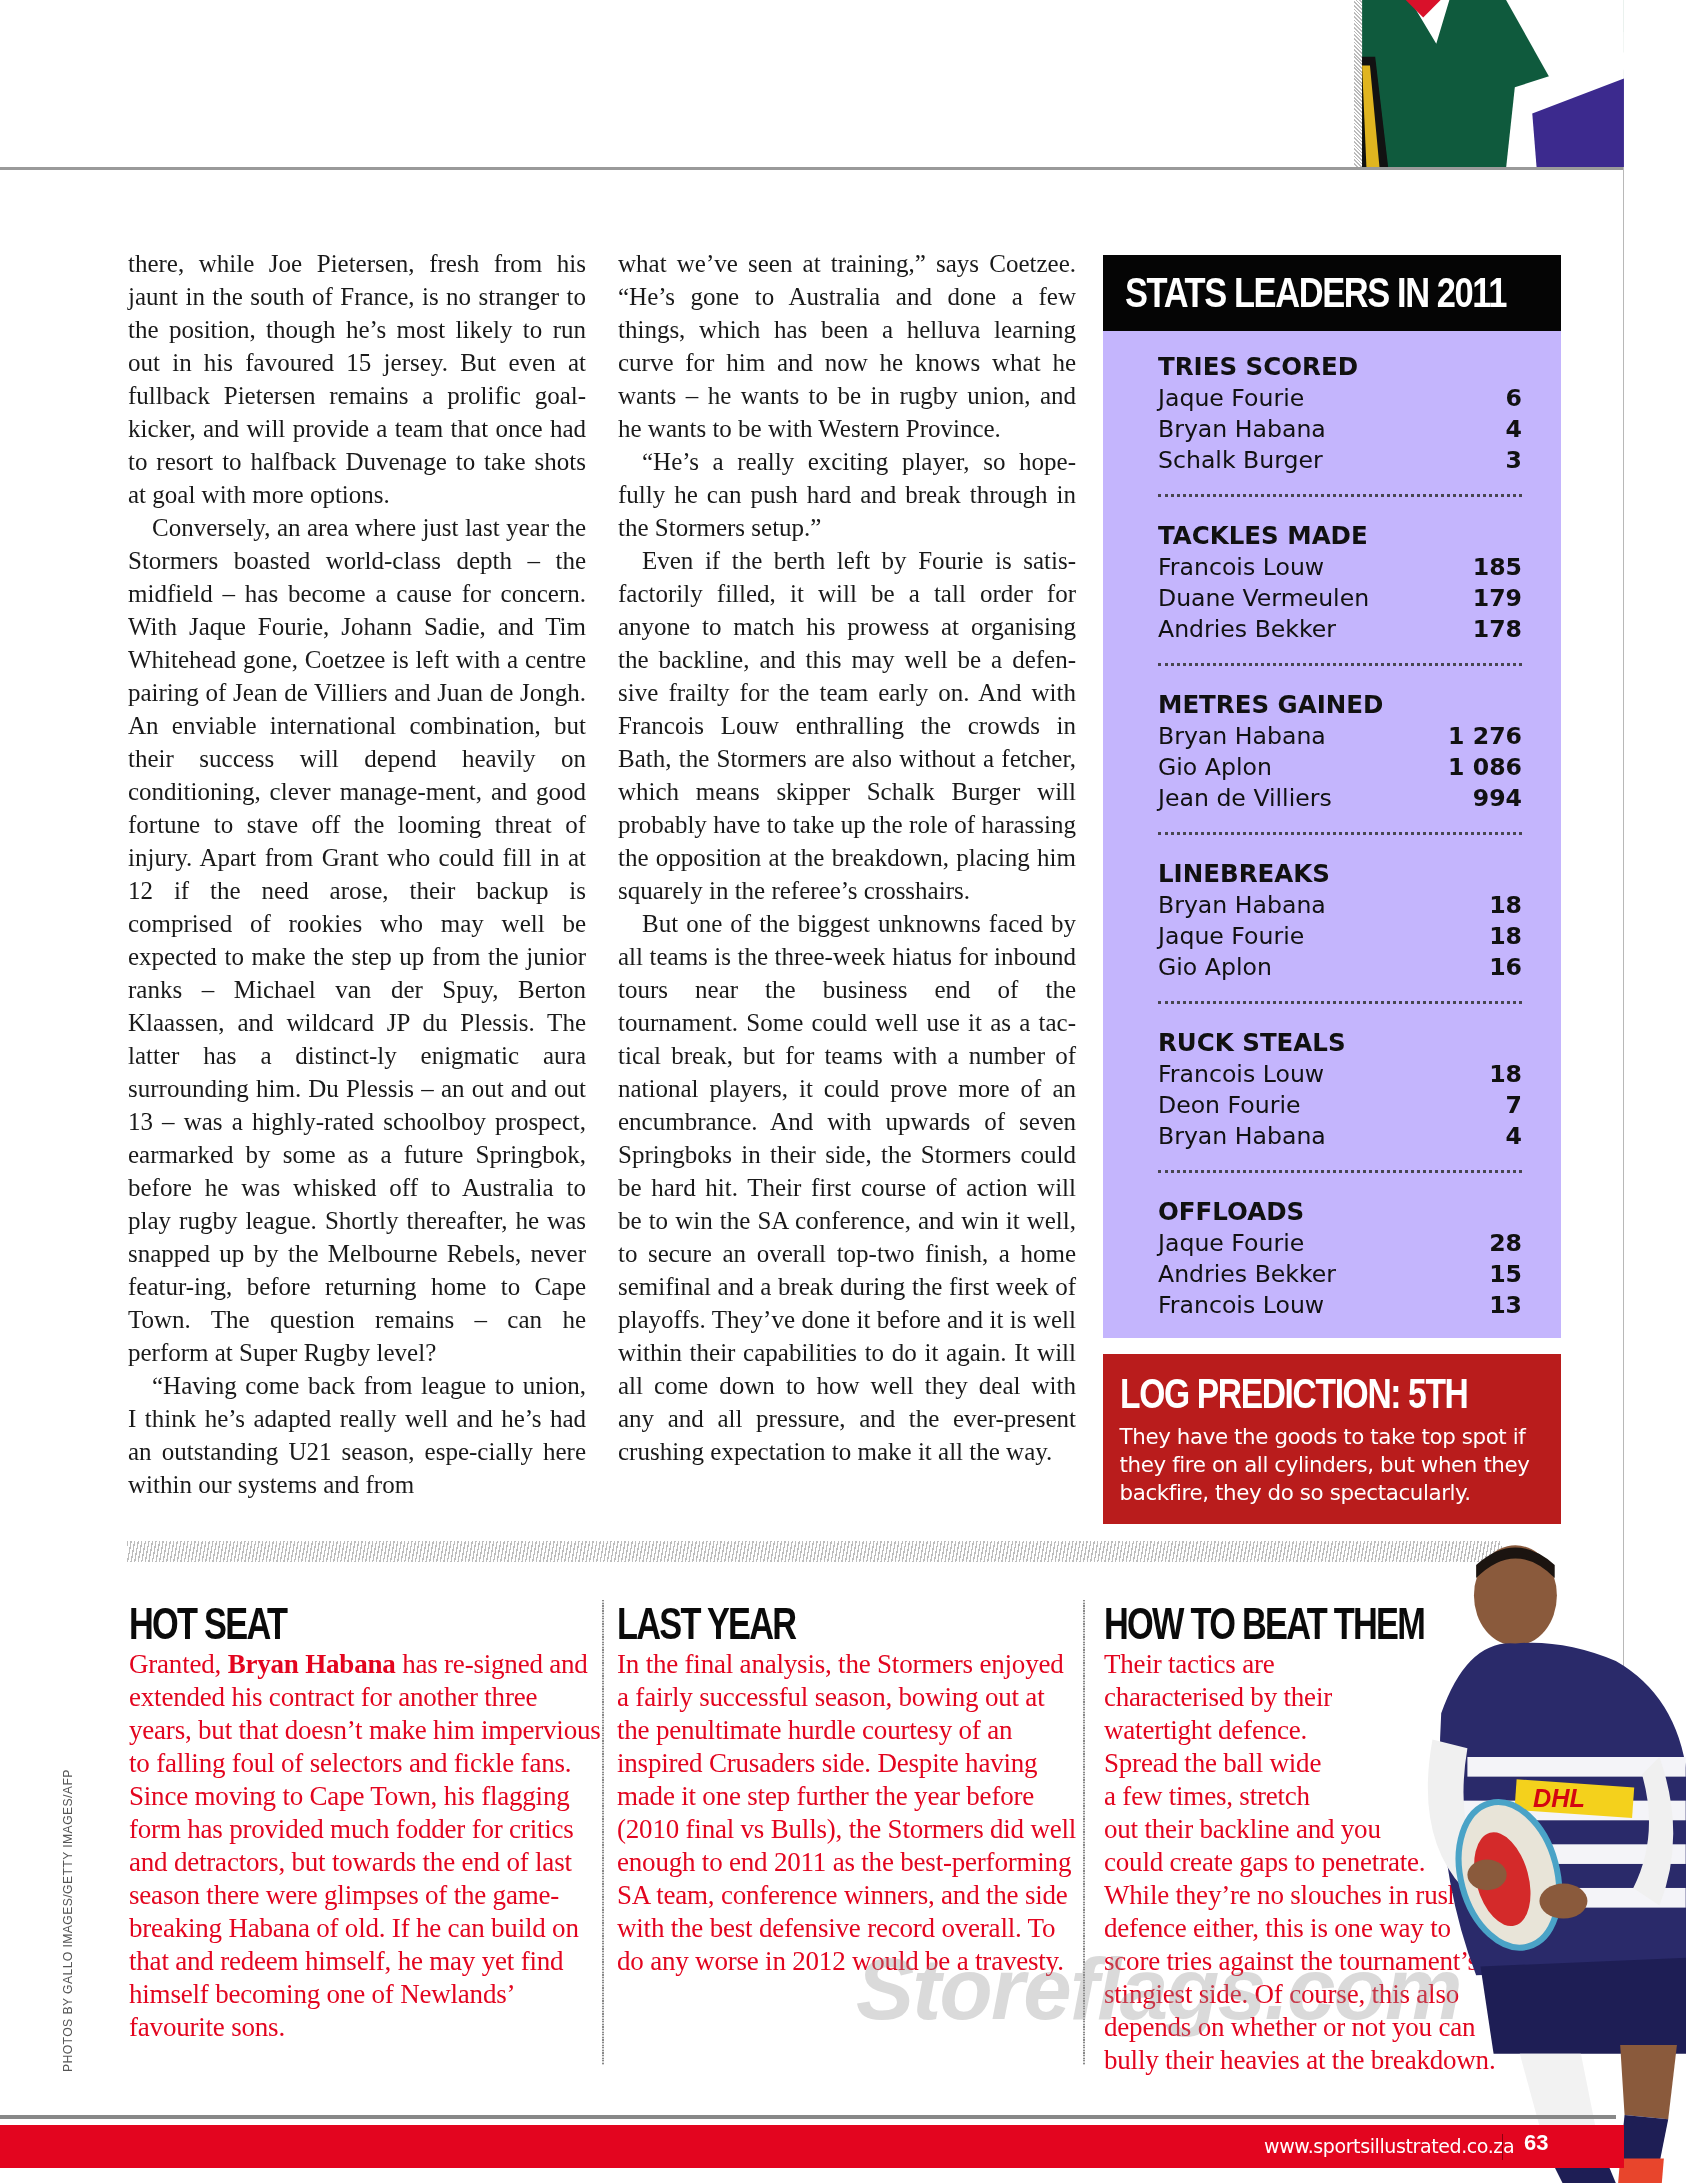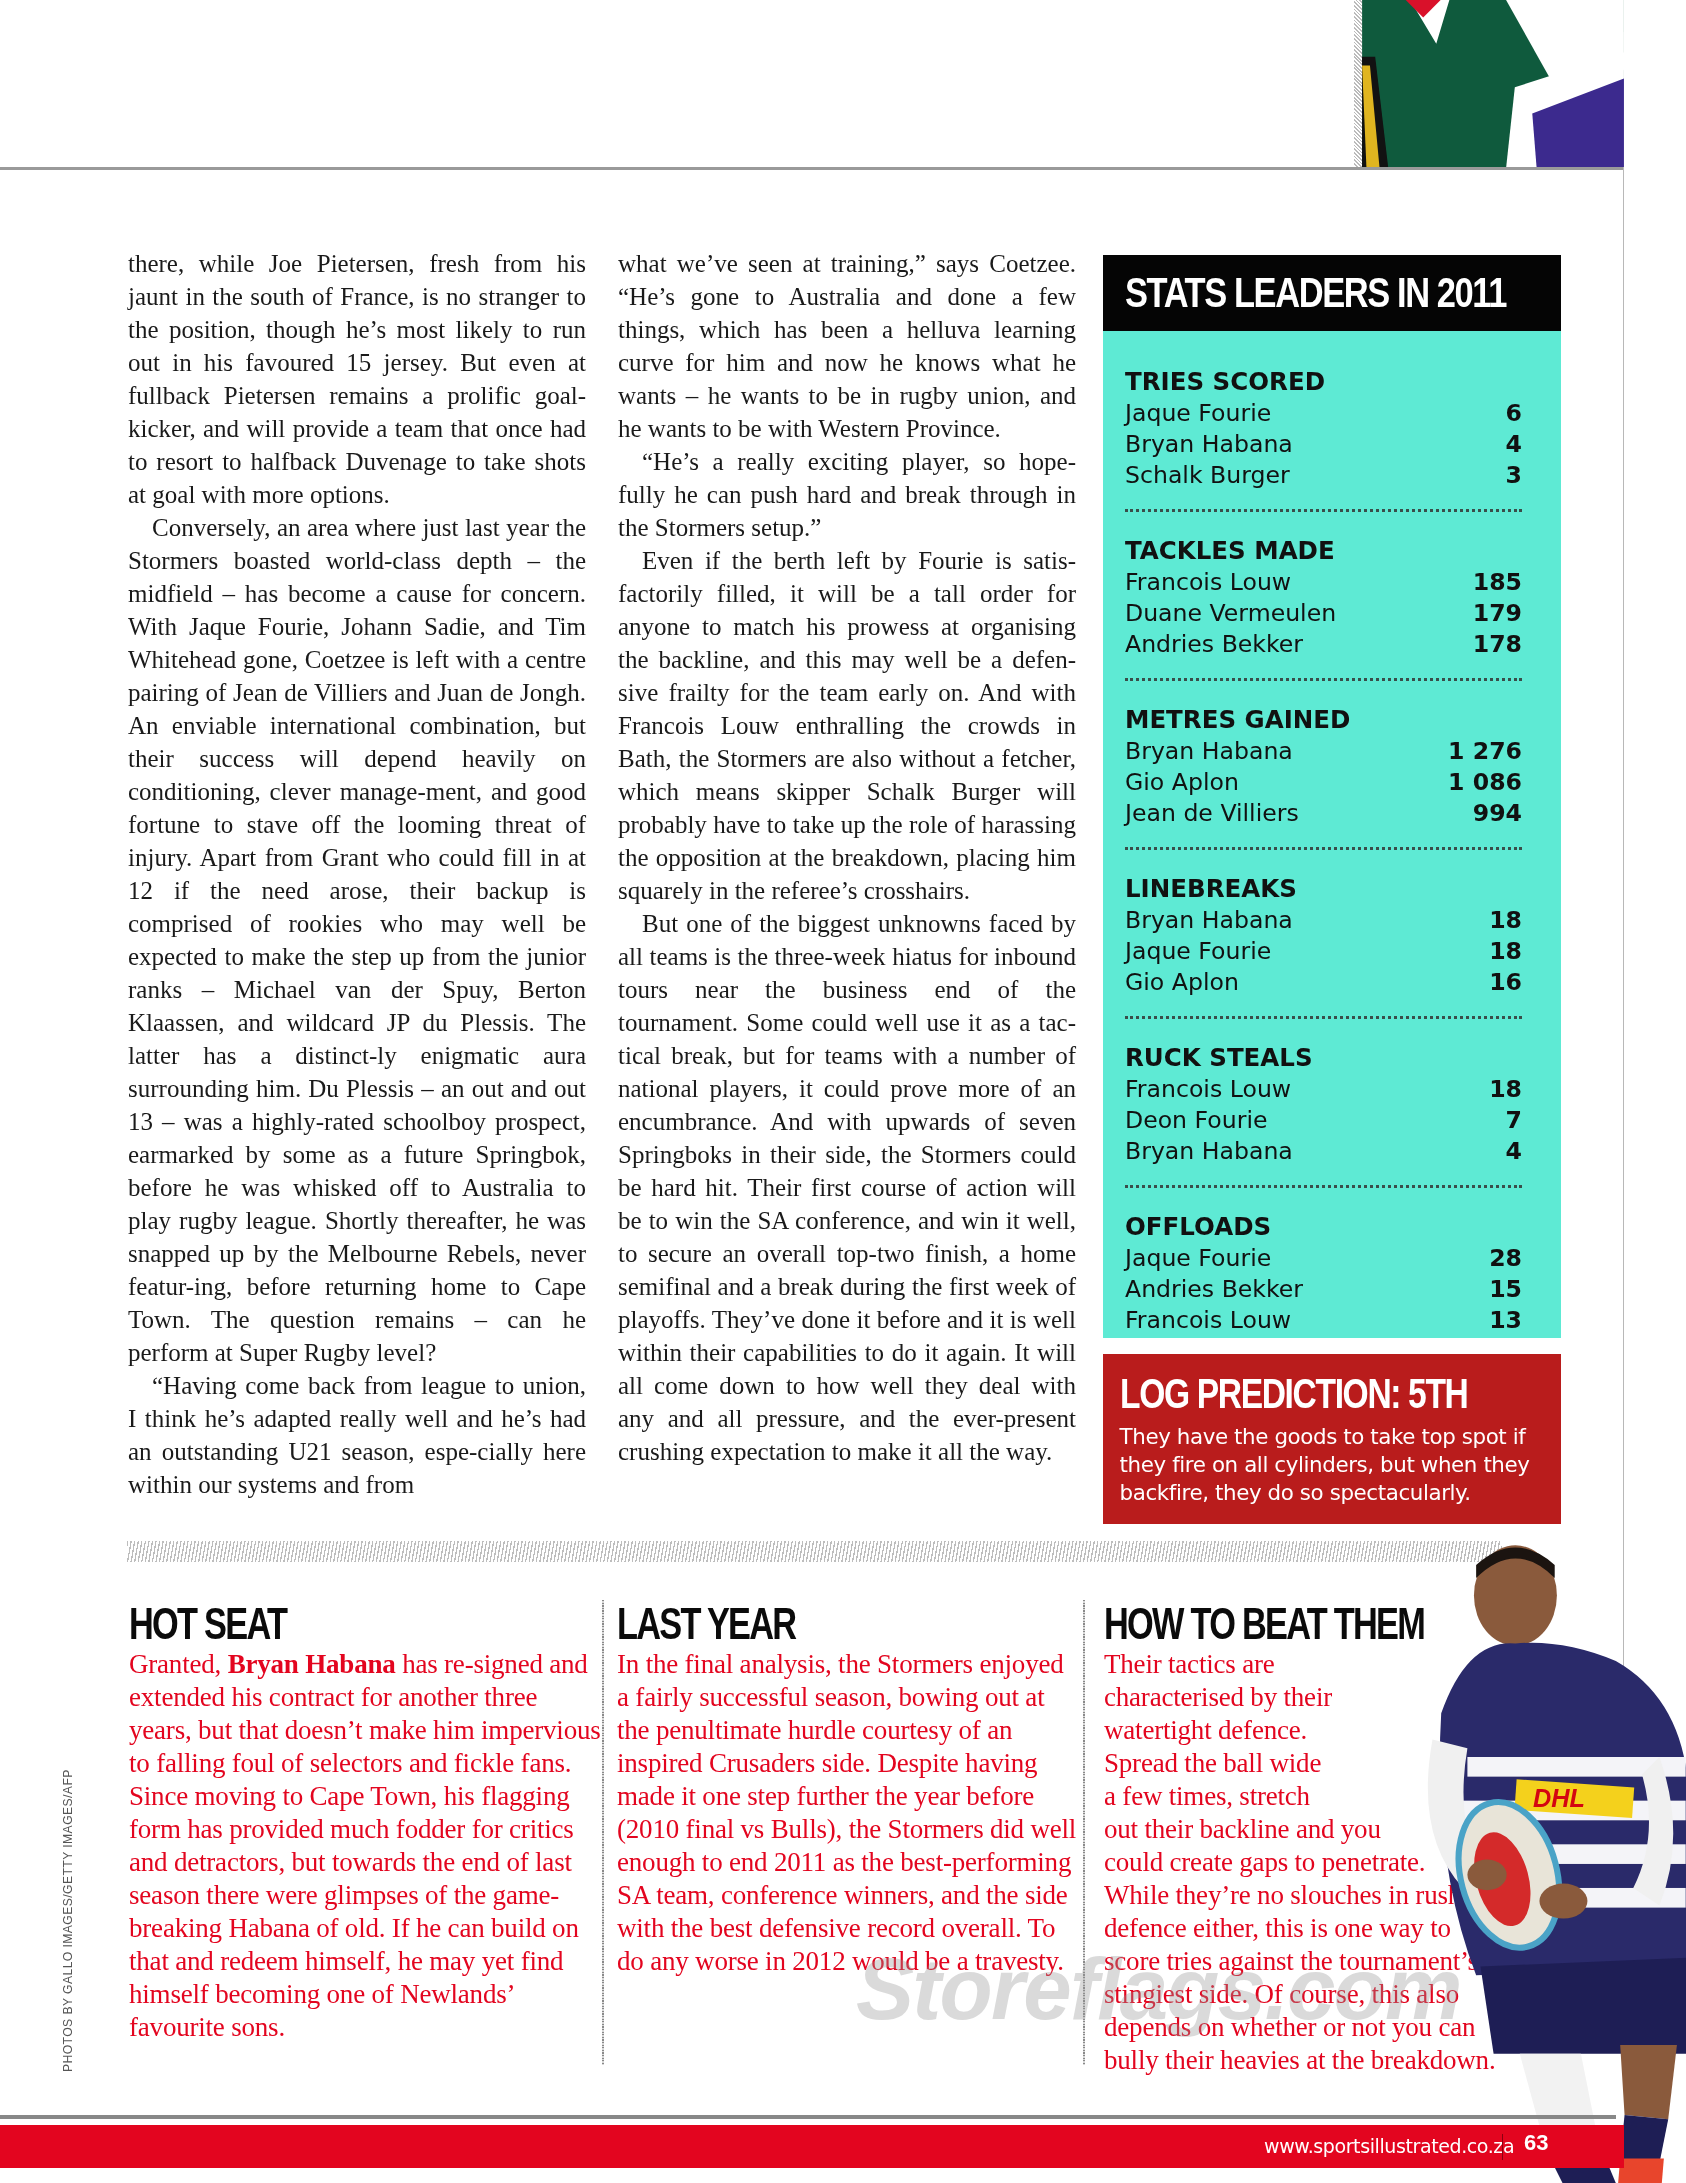--- a/index.html
+++ b/index.html
@@ -8,24 +8,24 @@
   .flag-edge { position: absolute; left: 1354px; top: 0; width: 8.7px; height: 168px; background: repeating-linear-gradient(45deg, #bbb 0 1.3px, #fff 1.3px 2.6px); }
   .top-rule { position: absolute; left: 0; top: 167px; width: 1624px; height: 2.6px; background: #9a9a9a; }
   .right-rule { position: absolute; left: 1623px; top: 167px; width: 1.3px; height: 1921px; background: #b8b8b8; }
 
   .col { position: absolute; font-family: "Liberation Serif", serif; color: #1a1a1a; font-size: 25px; line-height: 33px; text-align: justify; hyphens: manual; }
   .col p { margin: 0; text-indent: 0; }
   .col p.indent { text-indent: 24px; }
   .col1 { left: 128px; top: 247px; width: 458px; }
   .col2 { left: 618px; top: 247px; width: 458px; }
 
-  .stats { position: absolute; left: 1103px; top: 255px; width: 458px; height: 1083px; background: #5eead4; }
+  .stats { position: absolute; left: 1103px; top: 255px; width: 458px; height: 1083px; background: #c4b5fd; }
   .stats-head { background: #050505; height: 76px; display: flex; align-items: center; padding-left: 22px; }
   .stats-title { color: #ffffff; font-family: "Liberation Sans", sans-serif; font-weight: bold; font-size: 42px; letter-spacing: -1.7px; transform: scaleX(0.82); transform-origin: left center; white-space: nowrap; }
-  .stats-body { padding: 30px 39px 0 22px; }
+  .stats-body { padding: 15px 39px 0 22px; margin-left: 33px; }
   .stat-group { padding-top: 5.2px; }
   .stat-cat { font-family: "DejaVu Sans", sans-serif; font-weight: bold; font-size: 24.5px; color: #111; line-height: 32px; }
   .stat-row { display: flex; justify-content: space-between; font-family: "DejaVu Sans", sans-serif; font-size: 23.6px; color: #111; line-height: 31px; }
   .stat-val { font-weight: bold; }
   .stat-div { border-top: 3.9px dotted #333; height: 0; margin: 18.3px 0 17.5px 0; opacity: .85; }
 
   .logbox { position: absolute; left: 1103px; top: 1354px; width: 458px; height: 170px; background: #b91c1c; color: #fff; padding: 17.5px 16.6px; box-sizing: border-box; }
   .log-title { font-family: "Liberation Sans", sans-serif; font-weight: bold; font-size: 42px; letter-spacing: -1.7px; transform: scaleX(0.8); transform-origin: left center; white-space: nowrap; line-height: 44px; }
   .log-text { font-family: "DejaVu Sans", sans-serif; font-size: 21.4px; line-height: 28px; margin-top: 7px; letter-spacing: -0.4px; }
 

